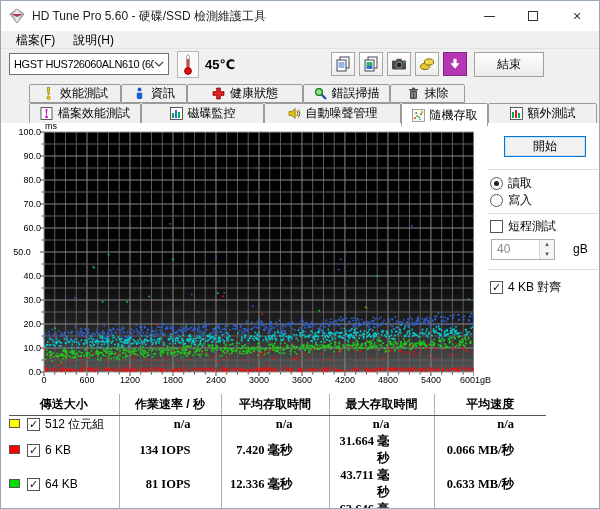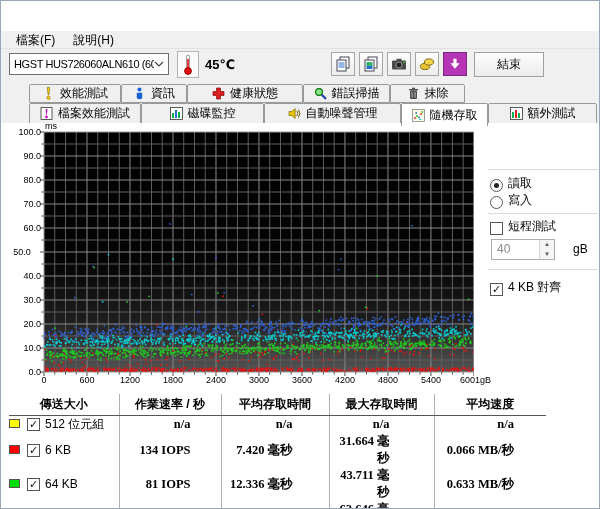--- a/index.html
+++ b/index.html
@@ -41,21 +41,21 @@
   .content { position: absolute; left: 0; top: 122px; width: 600px; height: 387px; background: #fff; }
   .mslabel { position: absolute; left: 44px; top: -2px; font-size: 9px; }
   .plotbg { position: absolute; left: 43px; top: 9px; width: 430px; height: 240px; background: linear-gradient(180deg, #000 0%, #050505 55%, #1d1d1d 78%, #555 100%); }
   .plotsvg { position: absolute; left: 37px; top: 7px; }
   .ylab { position: absolute; left: 2px; width: 38px; text-align: right; font-size: 9px; height: 10px; line-height: 10px; }
   .xlab { position: absolute; top: 252px; font-size: 9px; text-align: center; }
 
   
   .startbtn { position: absolute; left: 503px; top: 13px; width: 82px; height: 21px; background: #f2f2f2; border: 1px solid #0078d7; box-shadow: inset 0 0 0 1px #cde3f5; text-align: center; line-height: 19px; }
   .psep { position: absolute; left: 487px; width: 110px; border-top: 1px solid #dcdcdc; }
-  .prow { position: absolute; left: 489px; display: flex; align-items: flex-end; gap: 5px; font-size: 12px; }
+  .prow { position: absolute; left: 489px; display: flex; align-items: center; gap: 5px; font-size: 12px; }
   .radio { width: 13px; height: 13px; border: 1px solid #555; border-radius: 50%; background: #fff; position: relative; }
   .radio.sel::after { content: ""; position: absolute; left: 3px; top: 3px; width: 5px; height: 5px; border-radius: 50%; background: #222; }
   .cbox { width: 13px; height: 13px; border: 1px solid #555; background: #fff; font-size: 11px; line-height: 11px; text-align: center; font-weight: bold; color: #111; }
   .spin { position: absolute; left: 490px; top: 116px; width: 64px; height: 21px; border: 1px solid #adadad; background: #fff; display: flex; }
   .spin .val { flex: 1; color: #8a8a8a; padding: 2px 0 0 5px; }
   .spin .arrows { width: 15px; border-left: 1px solid #d5d5d5; display: flex; flex-direction: column; background: #f5f5f5; }
   .spin .arrows span { flex: 1; font-size: 6px; line-height: 9px; text-align: center; color: #555; }
   .gblab { position: absolute; left: 572px; top: 119px; }
 
   
@@ -68,20 +68,37 @@
   .rtable td.c2 { padding-right: 30px; } .rtable td.c3 { padding-right: 36px; }
   .rtable td.c4 { padding-right: 44px; } .rtable td.c5 { padding-right: 32px; }
   .swatch { width: 11px; height: 9px; border: 1px solid #555; display: inline-block; }
   .lblcell { display: flex; align-items: center; gap: 5px; }
 </style>
 </head>
 <body>
 
 <div class="win">
 
+  <div class="titlebar">
+    <svg class="appicon" viewBox="0 0 16 16">
+        <polygon points="8,1 15,6 8,15 1,6" fill="#c9c9d4" stroke="#666" stroke-width="0.7"></polygon>
+        <polygon points="8,1 11,6 8,15 5,6" fill="#e9e9f2"></polygon>
+        <polygon points="2,6 14,6 8,9" fill="#b23a48"></polygon>
+      </svg>
+    <span class="title">HD Tune Pro 5.60 - 硬碟/SSD 檢測維護工具</span>
+    <div class="wincontrols">
+      <div class="wbtn">
+          <span class="minline"></span>
+        </div>
+      <div class="wbtn">
+          <span class="maxbox"></span>
+        </div>
+      <div class="wbtn close">×</div>
+    </div>
+  </div>
 
   <div class="chrome">
 
     <div class="menubar">
       <span class="mitem">檔案(F)</span>
       <span class="mitem">說明(H)</span>
     </div>
 
     <div class="toolbar">
       <div class="combo">
@@ -3066,20 +3083,21 @@
         <div class="xlab" style="left: 151.979px; width: 40px;">1800</div>
         <div class="xlab" style="left: 194.971px; width: 40px;">2400</div>
         <div class="xlab" style="left: 237.964px; width: 40px;">3000</div>
         <div class="xlab" style="left: 280.957px; width: 40px;">3600</div>
         <div class="xlab" style="left: 323.95px; width: 40px;">4200</div>
         <div class="xlab" style="left: 366.943px; width: 40px;">4800</div>
         <div class="xlab" style="left: 409.936px; width: 40px;">5400</div>
         <div class="xlab" style="left: 459px; width: 46px; text-align: left;">6001gB</div>
       </div>
 
+    <div class="startbtn">開始</div>
     <div class="psep" style="top:46px"></div>
     <div class="prow" style="top:52px">
       <span class="radio sel"></span>
       <span>讀取</span>
     </div>
     <div class="prow" style="top:69px">
       <span class="radio"></span>
       <span>寫入</span>
     </div>
     <div class="psep" style="top:90px"></div>

